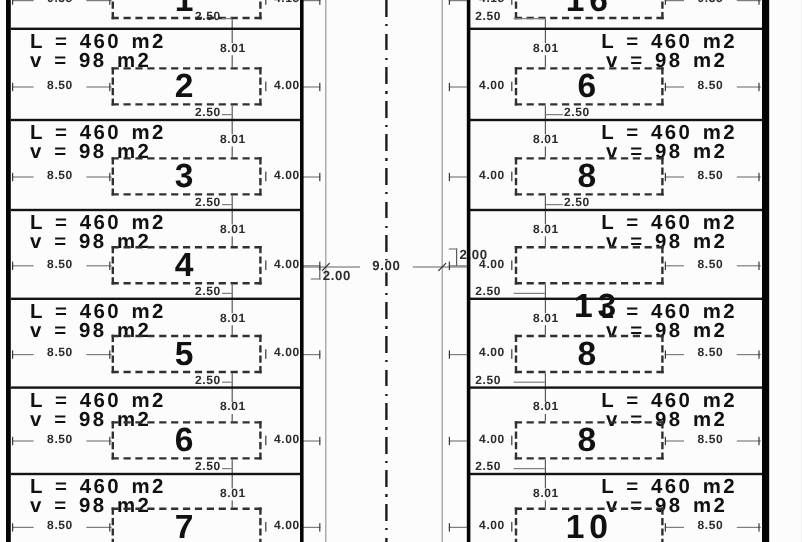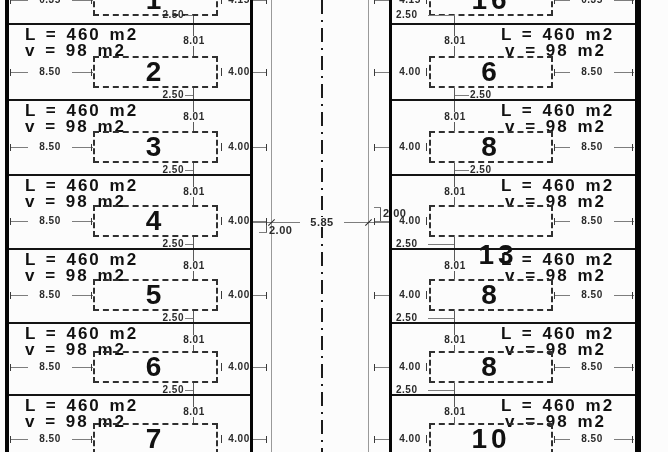--- a/index.html
+++ b/index.html
@@ -29,21 +29,21 @@
 
 <div id="stage">
 
   <div class="thin" style="left:271px;top:0;height:452px;"></div>
   <div class="thin" style="left:368px;top:0;height:452px;"></div>
   <div class="centerline" style="left:321px;top:0;height:452px;"></div>
 
   <div class="hline" style="left:252px;top:222px;width:137px;"></div>
   <div class="dtick" style="left:271px;top:218px;"></div>
   <div class="dtick" style="left:368px;top:218px;"></div>
-  <div class="dim dimc bgw" style="left:300px;top:217px;width:44px;font-size:11px;">5.85</div>
+  <div class="dim dimc bgw" style="left:300px;top:217px;width:44px;font-size:11px;">9.00</div>
 
   <div class="vline" style="left:266px;top:222px;height:11px;"></div>
   <div class="hline" style="left:259px;top:232px;width:8px;"></div>
   <div class="dim" style="left:269px;top:225px;font-size:11px;">2.00</div>
 
   <div class="vline" style="left:380px;top:207px;height:15px;"></div>
   <div class="hline" style="left:374px;top:207px;width:7px;"></div>
   <div class="dim" style="left:383px;top:208px;font-size:11px;">2.00</div>
 
   <div id="rows">

